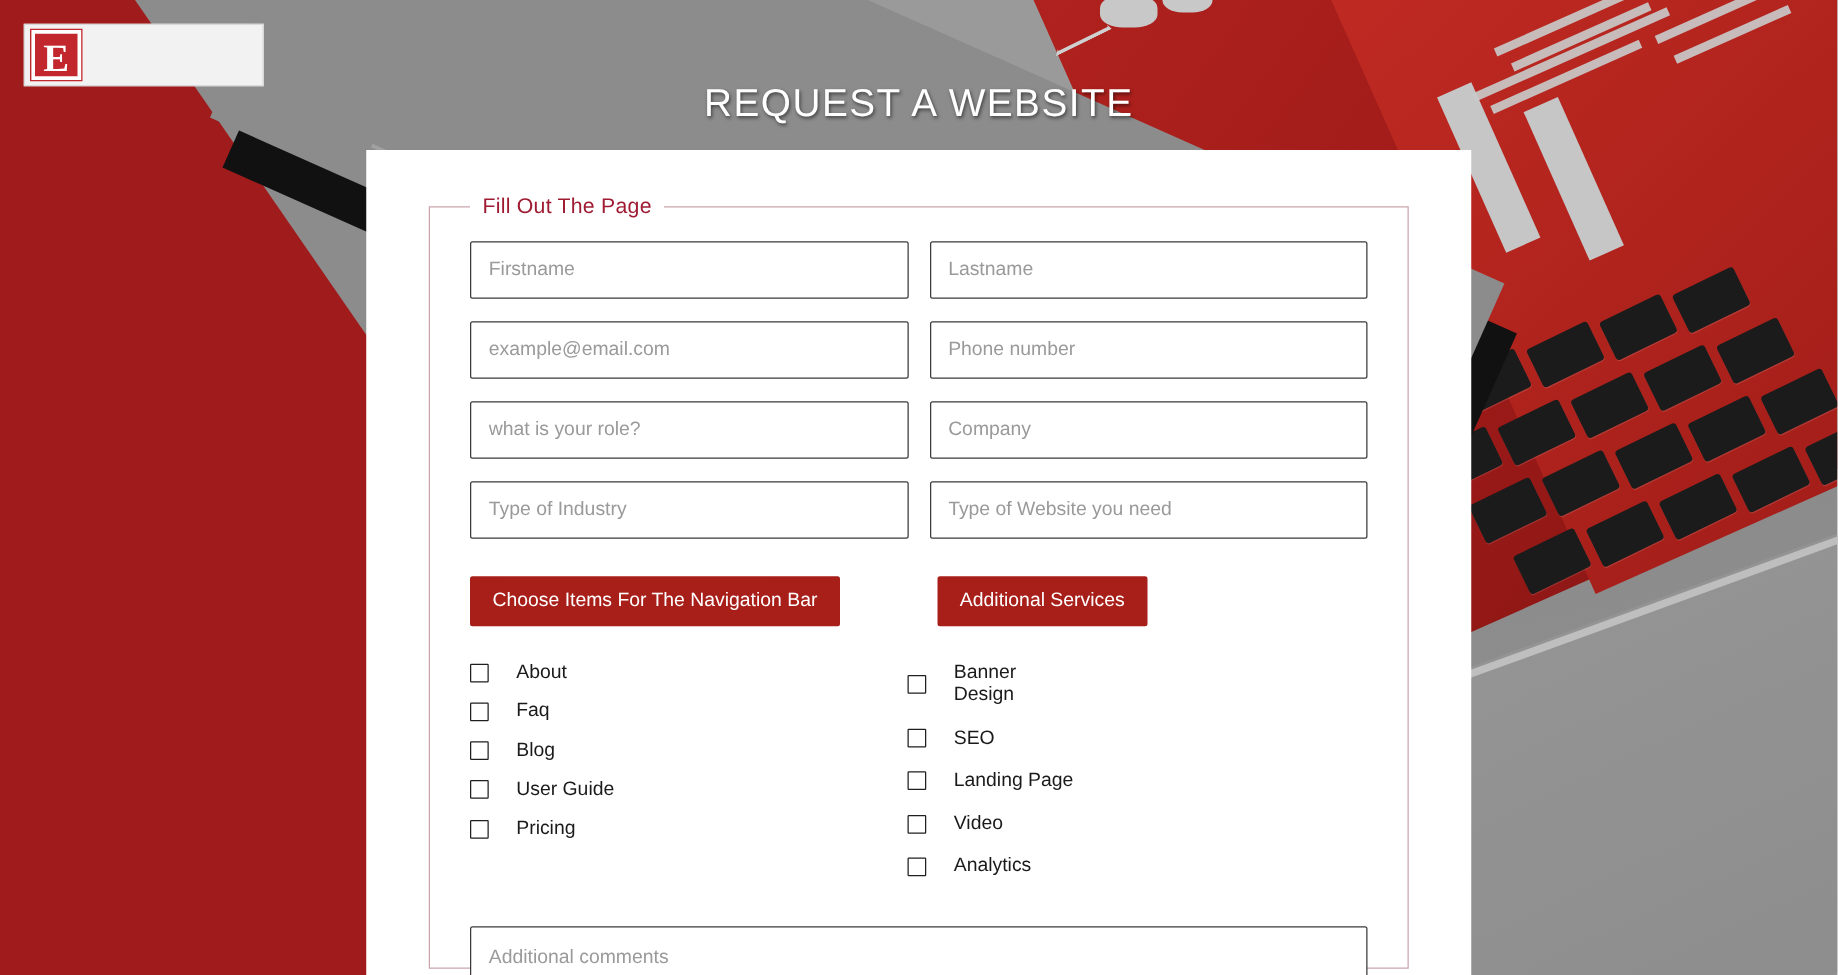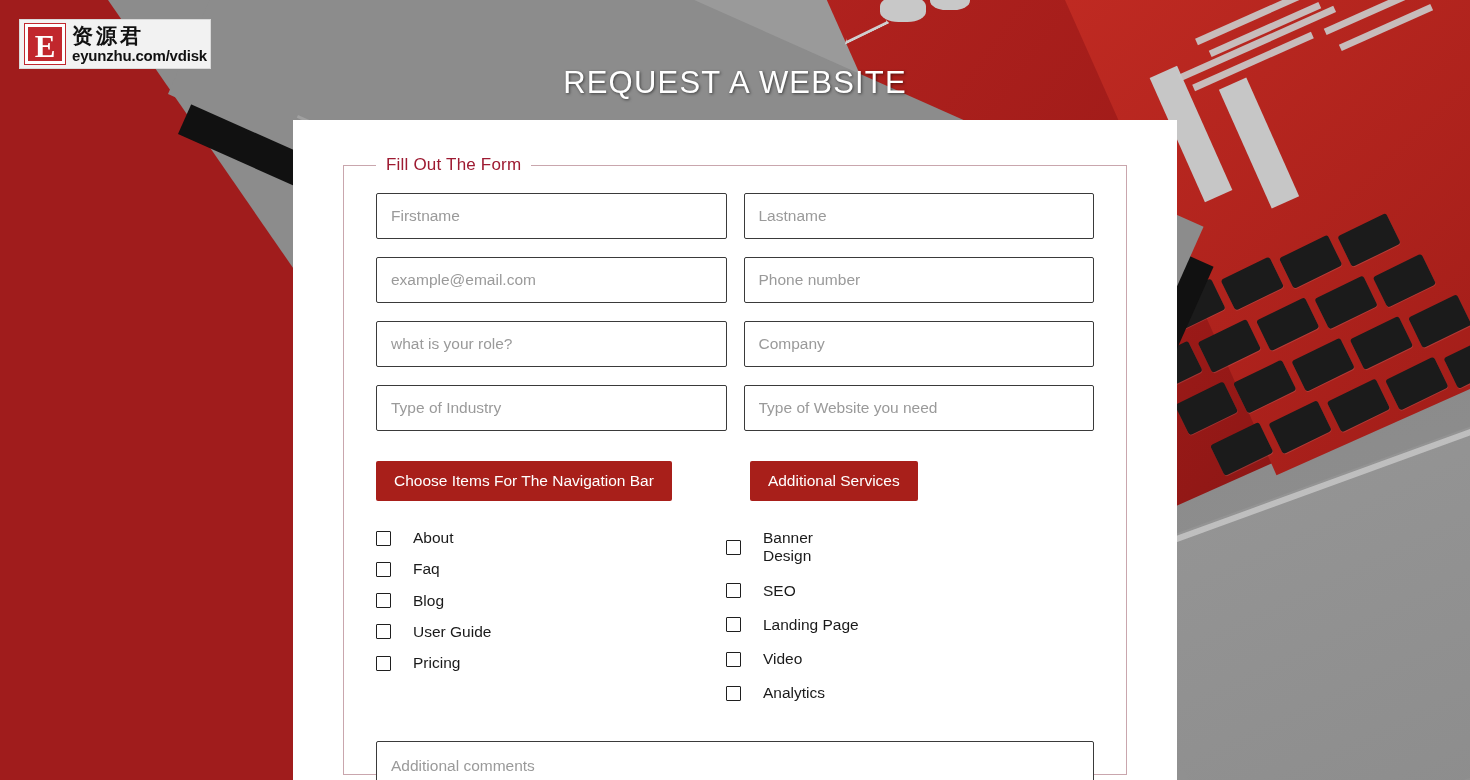--- a/index.html
+++ b/index.html
@@ -391,31 +391,27 @@
 
   <div class="left-grey"></div>
   <div class="left-red"></div>
 
   <div class="banner-black"></div>
   <div class="banner-grey"></div>
   <div class="banner-grey-line"></div>
 
   <div class="watermark">
     <div class="wm-e">E</div>
-    <div class="wm-text">
-      <div class="wm-cn">资源君</div>
-      <div class="wm-url">eyunzhu.com/vdisk</div>
-    </div>
   </div>
 
   <h1 class="page-title">REQUEST A WEBSITE</h1>
 
   <div class="card">
     <fieldset class="form-box">
-      <legend>Fill Out The Form</legend>
+      <legend>Fill Out The Page</legend>
 
       <div class="row">
         <div class="field">
           <input class="text-input" type="text" placeholder="Firstname" style="">
         </div>
         <div class="field">
           <input class="text-input" type="text" placeholder="Lastname" style="">
         </div>
       </div>
 

